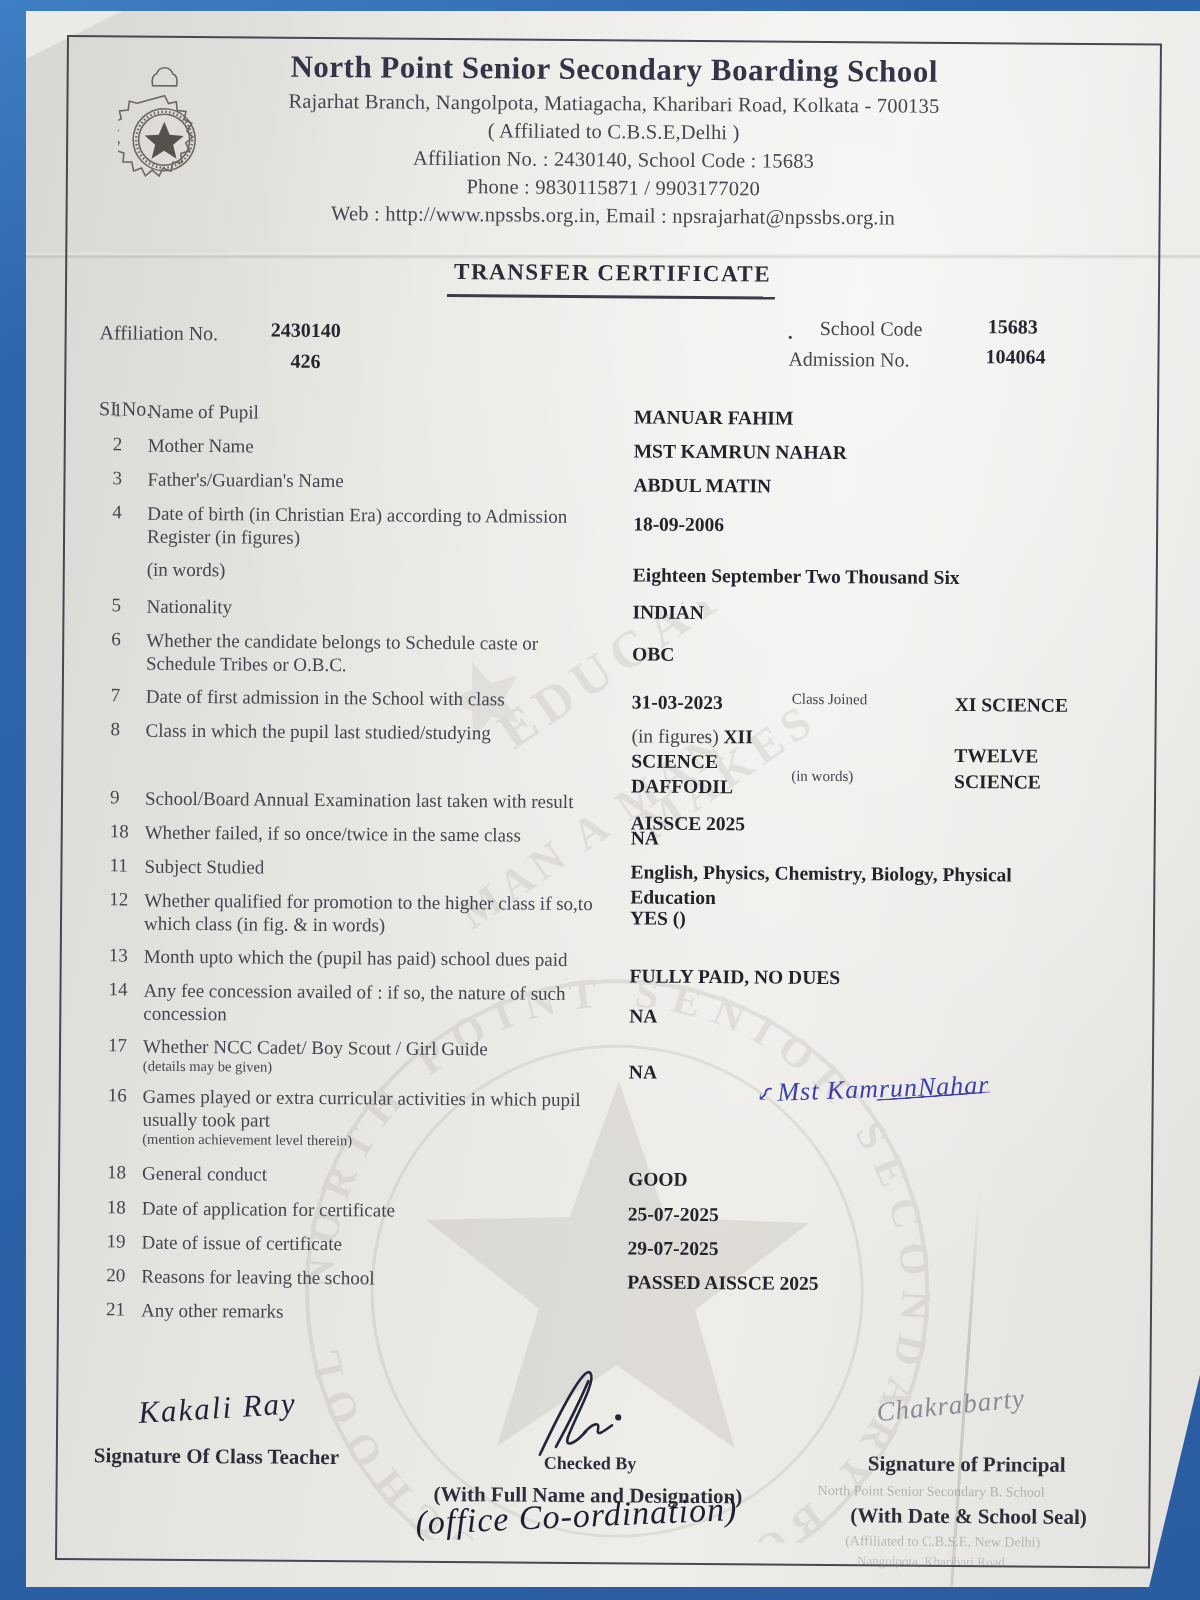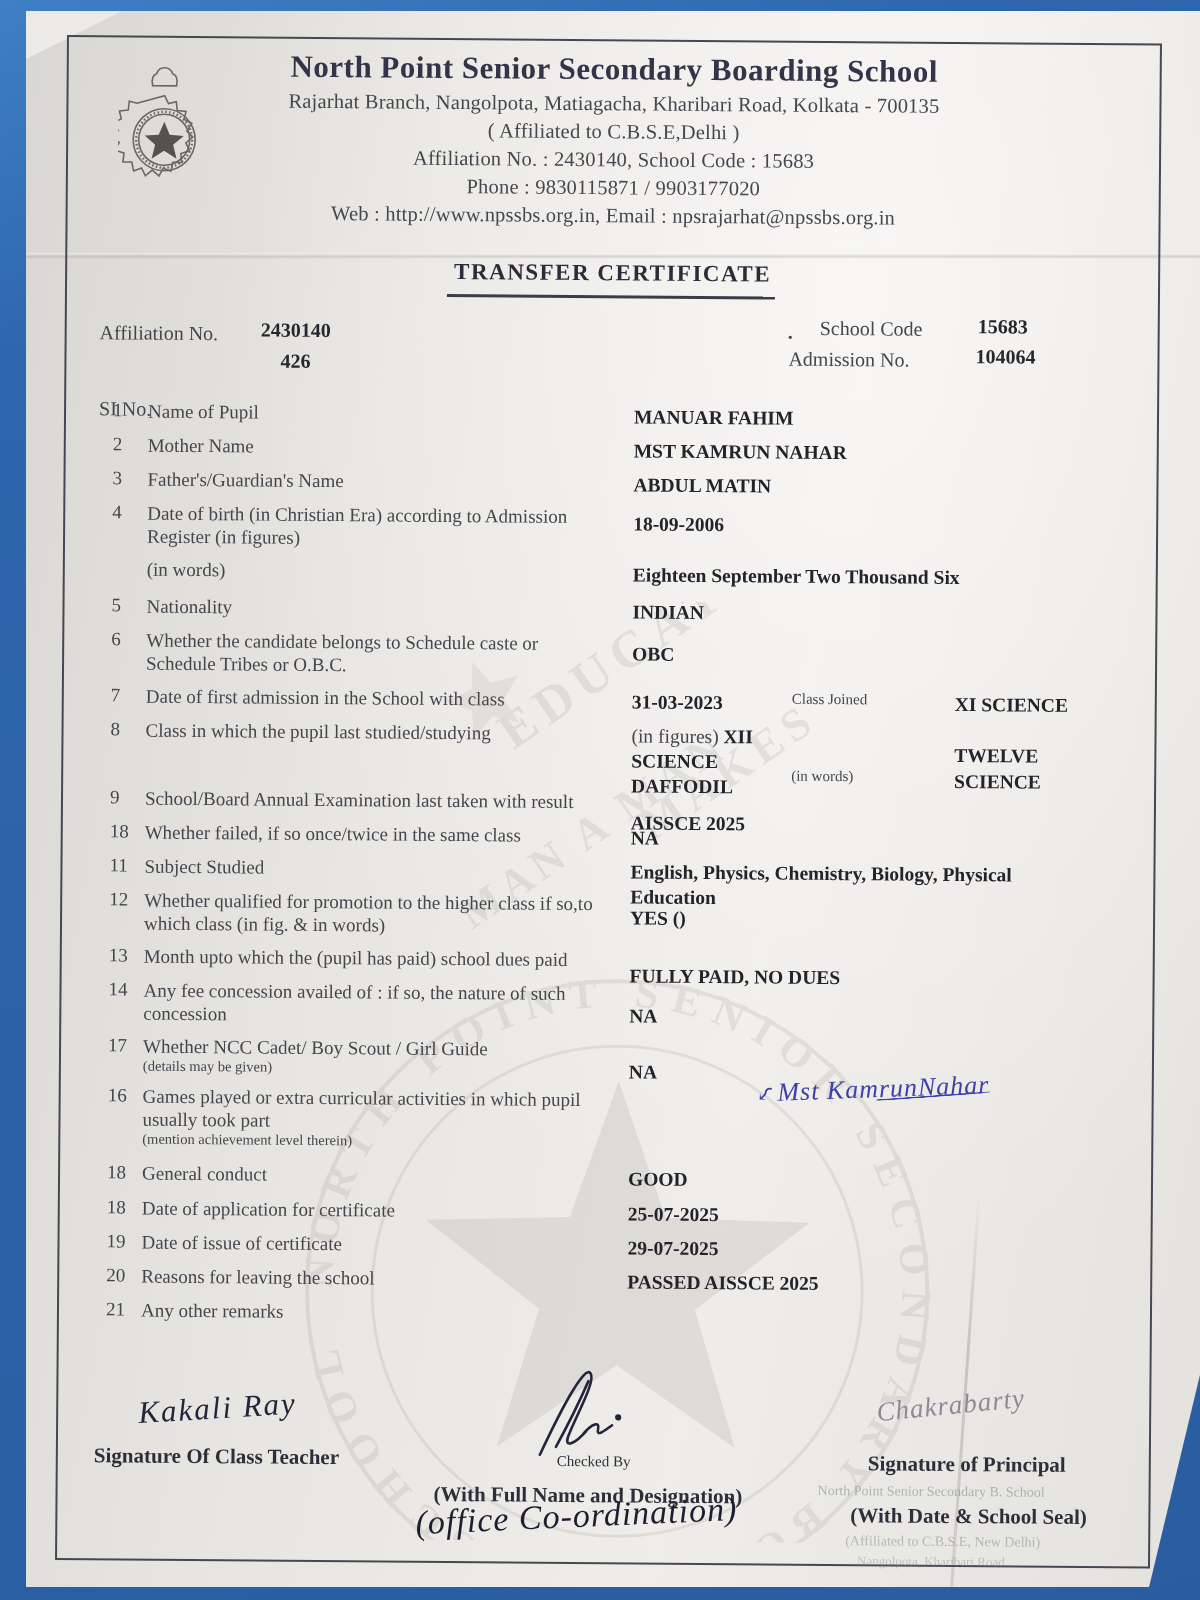--- a/index.html
+++ b/index.html
@@ -43,21 +43,21 @@
   .school-name{font-size:31px;font-weight:bold;color:#343448;letter-spacing:.5px;margin-top:6px;}
   .hline{font-size:20.5px;color:#46464f;margin-top:5px;letter-spacing:.2px;}
   .logo{position:absolute;left:50px;top:26px;}
   
   .tc-title{position:absolute;left:0;top:219px;width:100%;text-align:center;
     font-size:23px;font-weight:bold;letter-spacing:1.5px;color:#2c2c38;}
   .tc-underline{position:absolute;left:50%;top:254px;width:328px;margin-left:-166px;height:3px;background:#3c3c48;}
   
   .meta{position:absolute;left:0;top:280px;width:100%;font-size:20px;}
   .meta .lab{color:#45454e;}
-  .meta .val{font-weight:bold;color:#26262e;}
+  .meta .val{font-weight:bold;color:#26262e;margin-left:10px;}
   .m-aff-l{position:absolute;left:33px;top:4px;}
   .m-aff-v{position:absolute;left:194px;top:0;}
   .m-sl-l{position:absolute;left:33px;top:34px;margin-top:46px;}
   .m-sl-v{position:absolute;left:214px;top:31px;}
   .m-dot{position:absolute;left:721px;top:-2px;font-weight:bold;}
   .m-sc-l{position:absolute;left:753px;top:-6px;}
   .m-sc-v{position:absolute;left:911px;top:-9px;}
   .m-ad-l{position:absolute;left:722px;top:25px;}
   .m-ad-v{position:absolute;left:909px;top:21px;}
   
@@ -88,21 +88,21 @@
   .ink{position:absolute;left:695px;top:-16px;font-style:italic;white-space:nowrap;
     font-size:26px;color:#3c40a8;transform:rotate(-2.5deg);letter-spacing:1px;}
   .ink::before{content:"\2933";display:inline-block;transform:rotate(-40deg) scaleX(-1);margin-right:2px;font-size:22px;}
   .ink::after{content:"";display:block;border-bottom:2px solid #3c40a8;margin-left:120px;margin-top:-7px;
     border-radius:0 0 60% 40%;transform:rotate(-2deg);}
   
   .hand{font-style:italic;white-space:nowrap;}
   .sig-teacher{position:absolute;left:80px;top:1352px;font-size:31px;color:#23233a;transform:rotate(-4deg);letter-spacing:2px;}
   .lbl-teacher{position:absolute;left:36px;top:1406px;font-size:21px;font-weight:bold;color:#2e2e3a;}
   .sig-checked{position:absolute;left:468px;top:1318px;}
-  .lbl-checked{position:absolute;left:499px;top:1412px;font-size:15px;font-weight:normal;color:#2e2e3a;}
+  .lbl-checked{position:absolute;left:486px;top:1412px;font-size:18px;font-weight:bold;color:#2e2e3a;}
   .lbl-fullname{position:absolute;left:376px;top:1442px;font-size:21px;font-weight:bold;color:#2e2e3a;}
   .sig-office{position:absolute;left:358px;top:1456px;font-size:34px;color:#1e1e30;transform:rotate(-3deg);letter-spacing:1px;}
   .sig-principal{position:absolute;left:818px;top:1346px;font-size:27px;color:#8d8996;transform:rotate(-6deg);letter-spacing:1px;}
   .lbl-principal{position:absolute;left:810px;top:1408px;font-size:21px;font-weight:bold;color:#2e2e3a;}
   .stamp-l1{position:absolute;left:760px;top:1440px;font-size:14px;color:#7d8a80;opacity:.55;white-space:nowrap;}
   .lbl-seal{position:absolute;left:793px;top:1460px;font-size:21px;font-weight:bold;color:#2e2e3a;}
   .stamp-l2{position:absolute;left:788px;top:1490px;font-size:14px;color:#7d8a80;opacity:.5;white-space:nowrap;}
   .stamp-l3{position:absolute;left:800px;top:1510px;font-size:13px;color:#7d8a80;opacity:.4;white-space:nowrap;}
 </style>
 </head>

